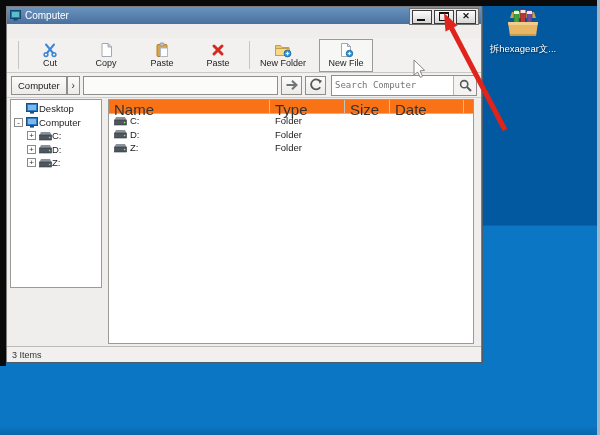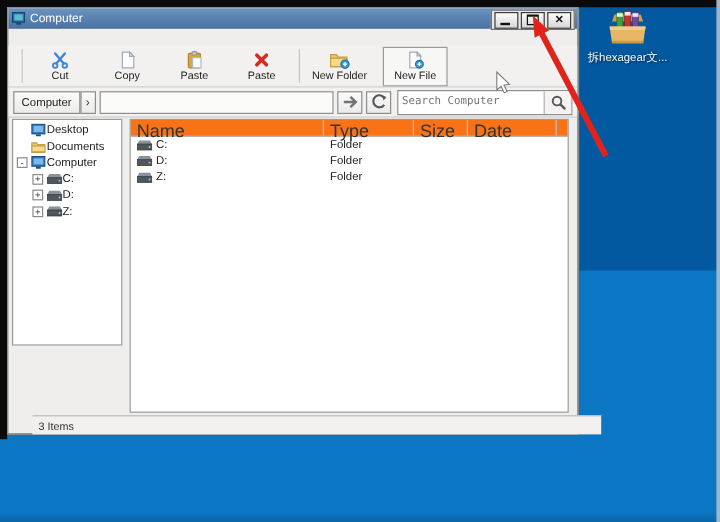--- a/index.html
+++ b/index.html
@@ -68,21 +68,21 @@
     border:1px solid #9c9b98;box-sizing:border-box;font-size:9.5px;}
   .lhead{display:flex;height:13px;background:#f97316;border-bottom:1px solid #b9b8b5;font-size:15px;color:#333;}
   .lhead div{border-right:1px solid #c4c3c0;box-sizing:border-box;padding:1px 0 0 5px;}
   .c-name{width:161px;} .c-type{width:75px;} .c-size{width:45px;} .c-date{width:74px;} .c-fill{flex:1;border-right:0!important;}
   .lrow{display:flex;height:13.5px;align-items:center;}
   .lrow .cell{box-sizing:border-box;padding-left:5px;display:flex;align-items:center;}
   .lrow .nm svg{margin-right:3px;flex:none;}
   
   .status{position:absolute;left:0;top:339px;width:100%;height:16px;background:#f1f0ee;
     border-top:1px solid #bcbbb8;box-sizing:border-box;font-size:9px;color:#333;
-    display:flex;align-items:center;padding-left:5px;margin-left:20px;}
+    display:flex;align-items:center;padding-left:5px;}
   
   .overlay{position:absolute;inset:0;pointer-events:none;}
 </style>
 </head>
 <body>
 
 <div class="desktop"></div>
 <div class="edge-top"></div>
 <div class="edge-left"></div>
 <div class="edge-right"></div>
@@ -208,30 +208,20 @@
       <span class="tico">
           <svg width="12" height="11" viewBox="0 0 12 11">
             <rect x="0.5" y="0.5" width="11" height="8" fill="#2f7bc4" stroke="#1b4e80"></rect>
             <rect x="2" y="2" width="8" height="5" fill="#7db8ea"></rect>
             <rect x="4" y="9" width="4" height="1.6" fill="#1b4e80"></rect>
           </svg>
         </span>
       <span>Desktop</span>
     </div>
     <div class="trow lvl0">
-      <span class="noexp"></span>
-      <span class="tico">
-          <svg width="12" height="11" viewBox="0 0 12 11">
-            <path d="M0.5 2 h4 l1 1.5 h6 v6.5 h-11 z" fill="#edc86d" stroke="#c5a041"></path>
-            <path d="M0.5 4.5 h11 v5 h-11 z" fill="#f5d98c" stroke="#c5a041"></path>
-          </svg>
-        </span>
-      <span>Documents</span>
-    </div>
-    <div class="trow lvl0">
       <span class="exp">-</span>
       <span class="tico">
           <svg width="12" height="11" viewBox="0 0 12 11">
             <rect x="0.5" y="0.5" width="11" height="8" fill="#2f7bc4" stroke="#1b4e80"></rect>
             <rect x="2" y="2" width="8" height="5" fill="#7db8ea"></rect>
             <rect x="4" y="9" width="4" height="1.6" fill="#1b4e80"></rect>
           </svg>
         </span>
       <span>Computer</span>
     </div>

